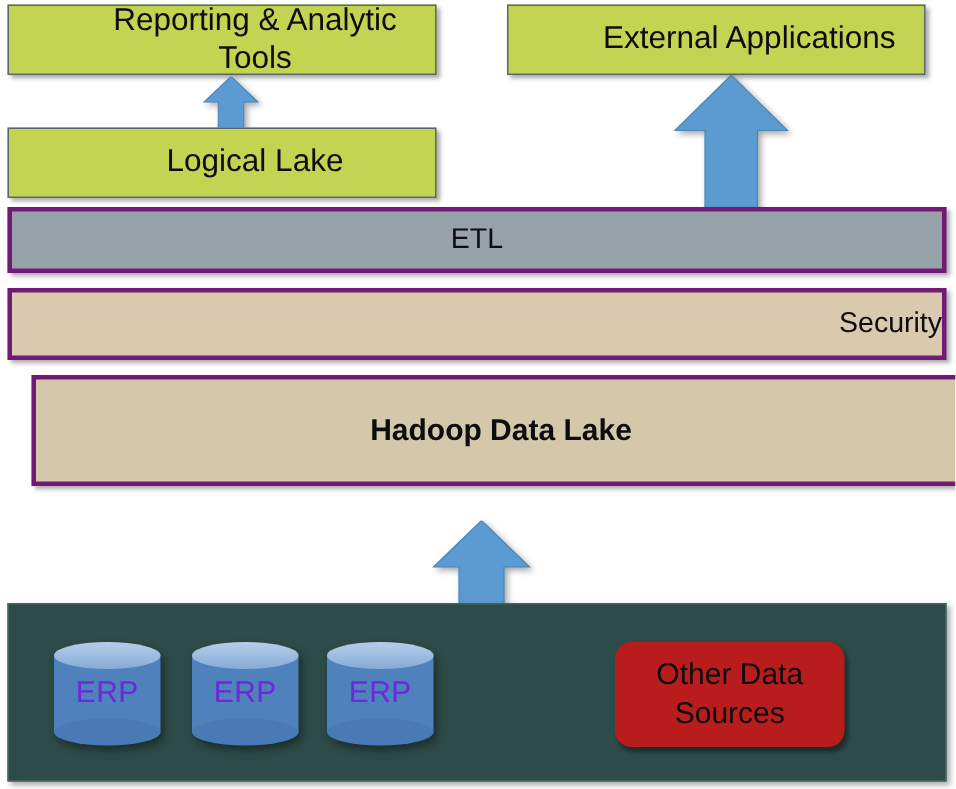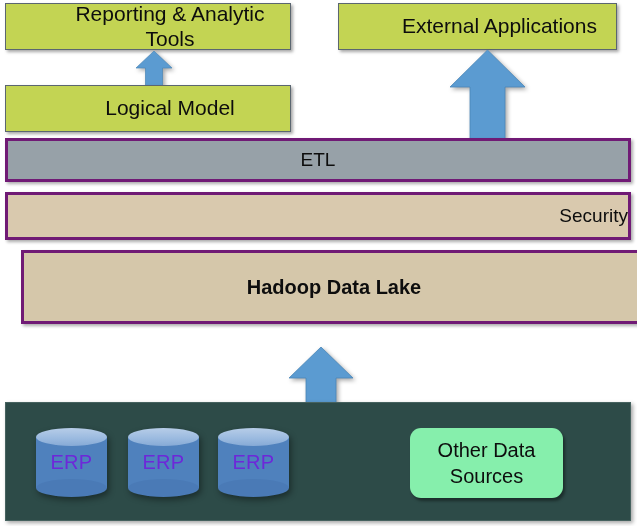--- a/index.html
+++ b/index.html
@@ -114,21 +114,21 @@
     justify-content: center;
     color: #6d28d9;
     font-size: 20px;
     letter-spacing: 0.3px;
   }
 
   
   #other-sources {
     position: absolute;
     box-sizing: border-box;
-    background: #86efac;
+    background: #b91c1c;
     border-radius: 11px;
     display: flex;
     align-items: center;
     justify-content: center;
     text-align: center;
     color: #0d0d0d;
     font-size: 20px;
     line-height: 1.3;
     box-shadow: 2px 3px 3px rgba(0,0,0,0.4);
   }
@@ -146,21 +146,21 @@
     <span>External Applications</span>
   </div>
 
   <div class="arrow" style="left:135px; top:51px; width:38px; height:36px;">
     <svg width="38" height="36" viewBox="0 0 38 36" xmlns="http://www.w3.org/2000/svg">
       <polygon points="19,0 37,17 27.5,17 27.5,36 10.5,36 10.5,17 1,17" fill="#5b9bd1" stroke="#4a86b8" stroke-width="0.7"></polygon>
     </svg>
   </div>
 
   <div class="box green" id="box-logical-model" style="left:5px; top:85px; width:286px; height:47px;">
-    <span>Logical Model</span>
+    <span>Logical Lake</span>
   </div>
 
   <div class="arrow" style="left:449px; top:50px; width:77px; height:92px;">
     <svg width="77" height="92" viewBox="0 0 77 92" xmlns="http://www.w3.org/2000/svg">
       <polygon points="38.5,0 76,37 56,37 56,92 21,92 21,37 1,37" fill="#5b9bd1" stroke="#4a86b8" stroke-width="0.8"></polygon>
     </svg>
   </div>
 
   <div class="band band-etl" style="left:5px; top:138px; width:626px; height:44px;">
     <span>ETL</span>

